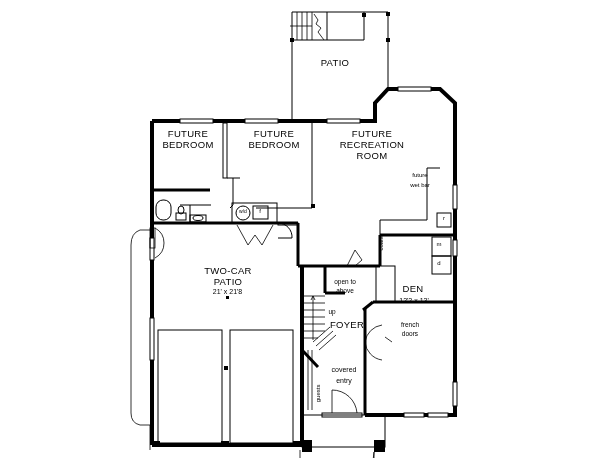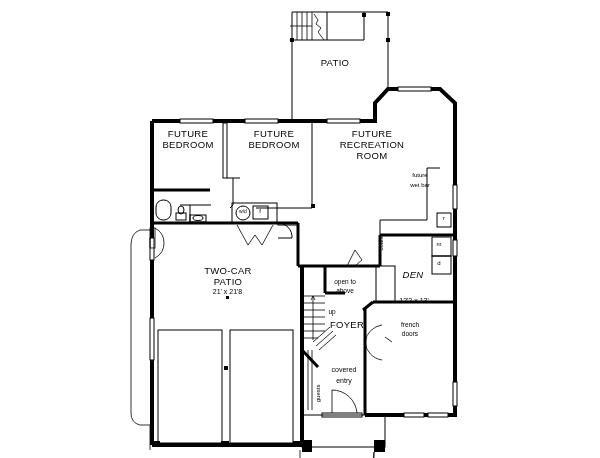--- a/index.html
+++ b/index.html
@@ -185,21 +185,21 @@
 <div class="lbl room" style="left:158px;top:129px;width:60px;">FUTURE
 BEDROOM</div>
 <div class="lbl room" style="left:244px;top:129px;width:60px;">FUTURE
 BEDROOM</div>
 <div class="lbl room" style="left:336px;top:129px;width:72px;">FUTURE
 RECREATION
 ROOM</div>
 <div class="lbl room" style="left:196px;top:266px;width:64px;">TWO-CAR
 PATIO</div>
 <div class="lbl small" style="left:200px;top:288px;width:55px;">21' x 21'8</div>
-<div class="lbl room" style="left:398px;top:270px;width:30px;font-style:italic;">DEN</div>
+<div class="lbl room" style="left:398px;top:284px;width:30px;">DEN</div>
 <div class="lbl small" style="left:390px;top:297px;width:48px;">12'2 x 13'</div>
 <div class="lbl room" style="left:327px;top:320px;width:40px;text-align:center;">FOYER</div>
 <div class="lbl small" style="left:320px;top:364px;width:48px;line-height:11px;">covered
 entry</div>
 
 <div class="lbl small" style="left:400px;top:170px;width:40px;font-size:6px;line-height:10px;">future
 wet bar</div>
 <div class="lbl small" style="left:325px;top:277px;width:40px;font-size:6.5px;line-height:9px;">open to
 above</div>
 <div class="lbl small" style="left:325px;top:308px;width:14px;font-size:6.5px;">up</div>

